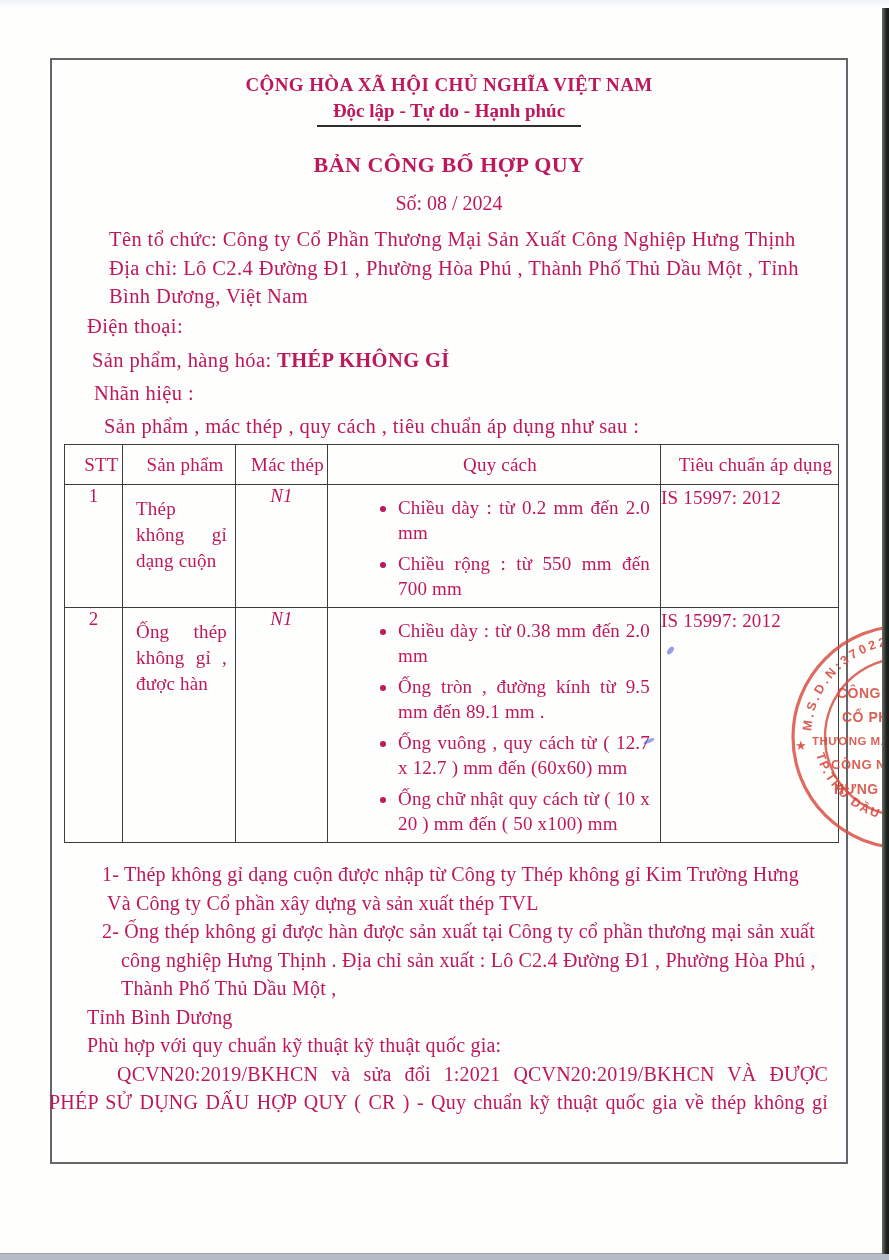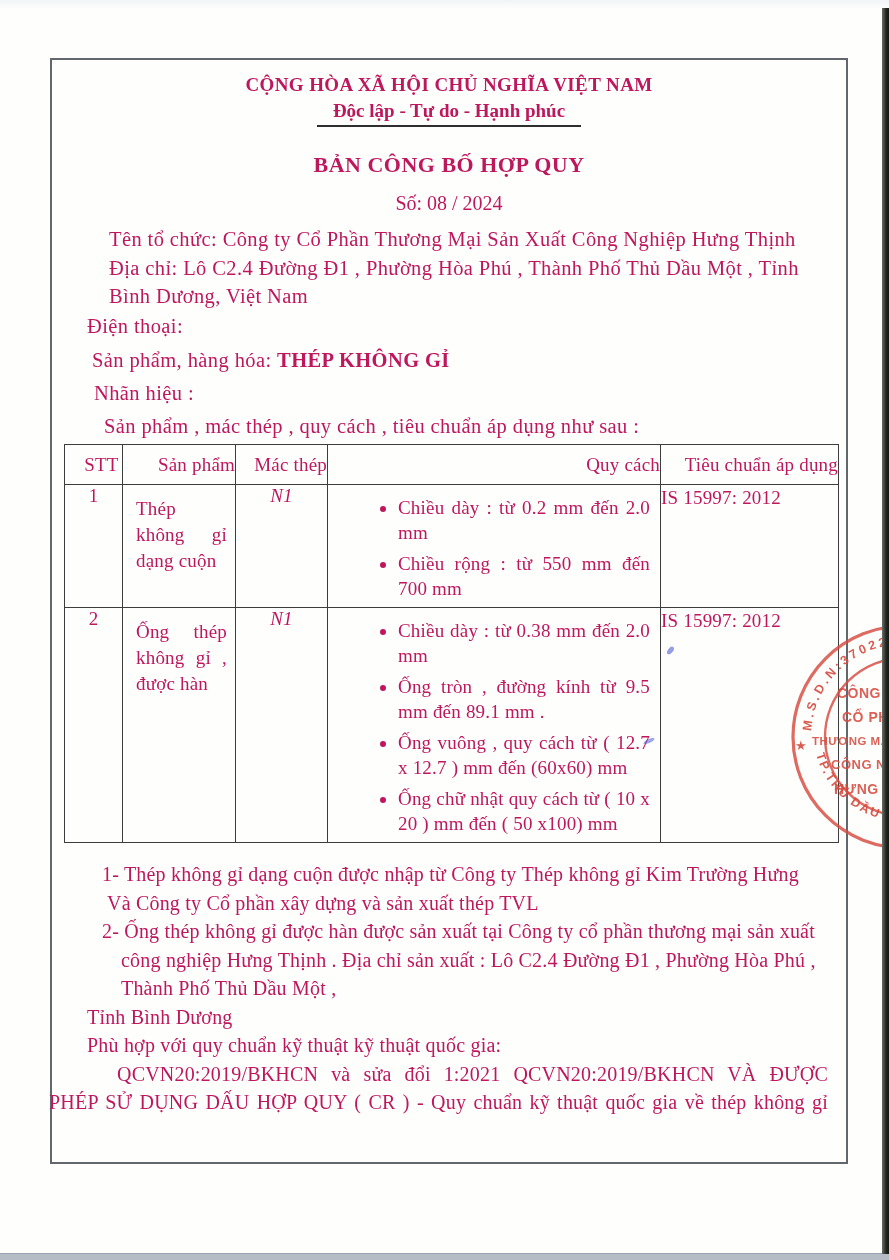--- a/index.html
+++ b/index.html
@@ -37,21 +37,21 @@
   .brand-line{left:42px;top:319px;}
   .intro-line{left:52px;top:352px;}
 
   table.spec{
     position:absolute;left:12px;top:384px;width:774px;
     border-collapse:collapse;table-layout:fixed;
     font-size:19px;letter-spacing:.2px;
   }
   table.spec th,table.spec td{border:1.4px solid #3d3d3d;padding:0;font-weight:normal;}
   table.spec thead tr{height:40px;}
-  table.spec th{text-align:right;padding-left:12px;vertical-align:middle;font-size:19px;}
+  table.spec th{text-align:center;padding-left:12px;vertical-align:middle;font-size:19px;}
   table.spec th.c{text-align:center;padding-left:16px;}
   table.spec td{vertical-align:top;}
   tr.r1{height:98px;} tr.r2{height:233px;}
   td.stt{text-align:center;padding-top:11px;}
   td.sp div{margin:11px 8px 0 13px;text-align:justify;line-height:26px;}
   td.mt{text-align:center;padding-top:11px;font-style:italic;}
   td.tc{padding:11px 6px 0 10px;line-height:26px;}
   td.qc ul{margin:10px 6px 0 0;padding-left:70px;}
   td.qc li{text-align:justify;line-height:25px;margin-bottom:6px;padding-right:4px;}
 

